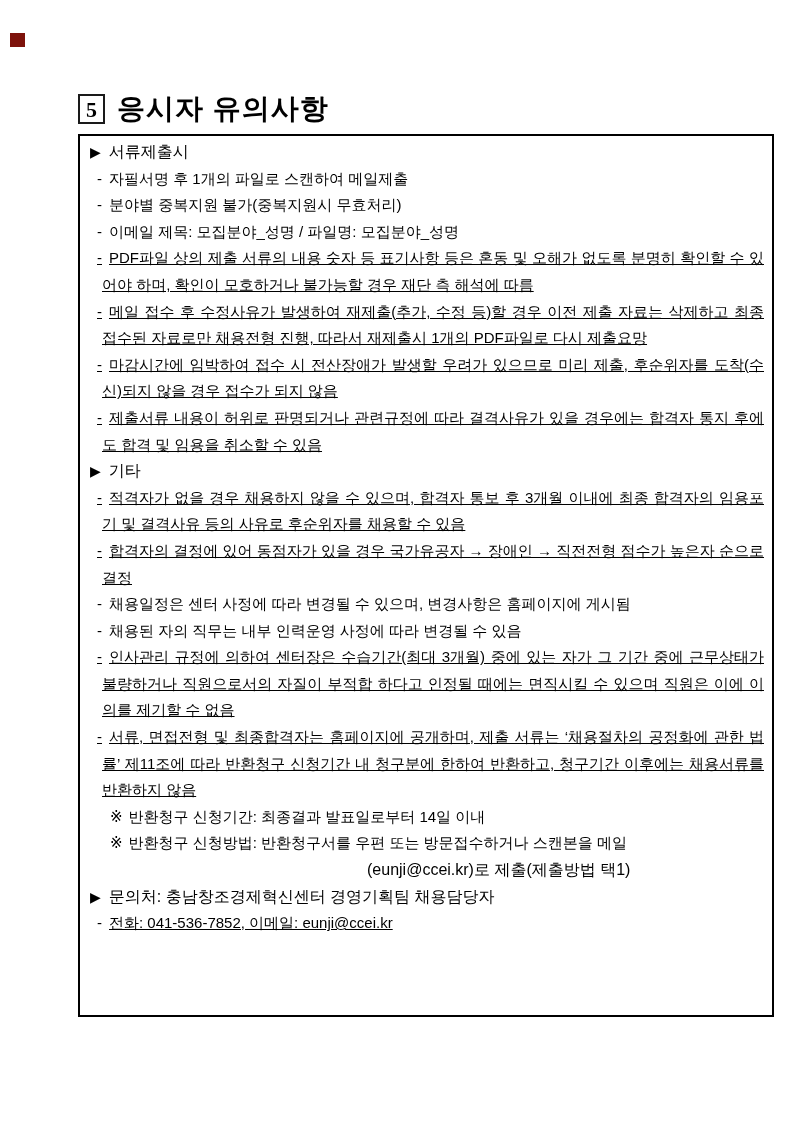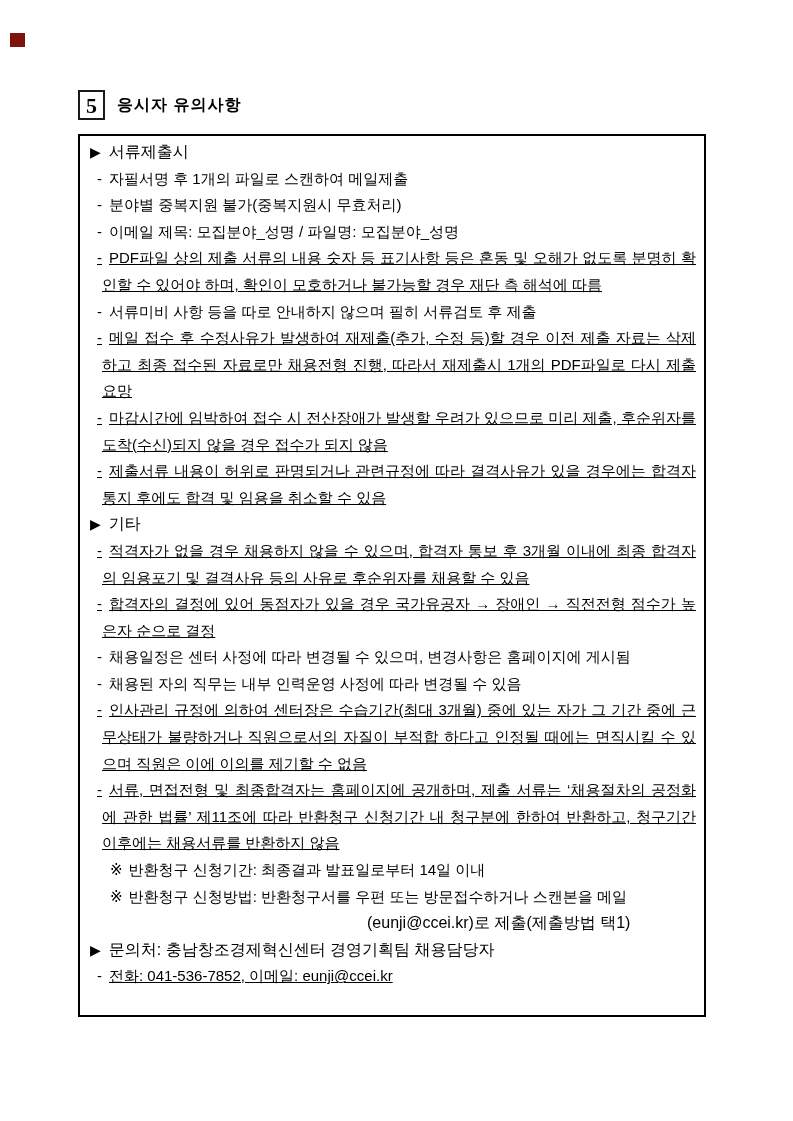--- a/index.html
+++ b/index.html
@@ -23,27 +23,27 @@
   .title-num {
     display: inline-block;
     border: 2px solid #1a1a1a;
     font-weight: bold;
     font-size: 22px; line-height: 25px;
     padding: 1px 6px 0 6px;
     font-family: "Liberation Serif", "DejaVu Serif", serif;
   }
   .title-text {
     font-weight: 800;
-    font-size: 16px;
+    font-size: 28px;
     letter-spacing: 1px;
     text-align: right;
   }
   .notice-box {
     position: absolute; left: 78px; top: 134px;
-    width: 628px; height: 883px;
+    width: 696px; height: 883px;
     border: 2px solid #000;
     box-sizing: border-box;
     padding: 3px 8px 0 10px;
     overflow: hidden;
   }
   .row {
     font-size: 15px;
     line-height: 26.6px;
     word-break: break-all;
   }
@@ -68,21 +68,20 @@
     <span class="title-num">5</span>
     <span class="title-text">응시자 유의사항</span>
   </div>
 
   <div class="notice-box" id="notice-box">
       <div class="row sec"><span class="marker">▶</span><span class="txt">서류제출시</span></div>
       <div class="row dash"><span class="marker">-</span><span class="txt">자필서명 후 1개의 파일로 스캔하여 메일제출</span></div>
       <div class="row dash"><span class="marker">-</span><span class="txt">분야별 중복지원 불가(중복지원시 무효처리)</span></div>
       <div class="row dash"><span class="marker">-</span><span class="txt">이메일 제목: 모집분야_성명 / 파일명: 모집분야_성명</span></div>
       <div class="row dash justify"><span class="marker">-</span><span class="txt">PDF파일 상의 제출 서류의 내용 숫자 등 표기사항 등은 혼동 및 오해가 없도록 분명히 확인할 수 있어야 하며, 확인이 모호하거나 불가능할 경우 재단 측 해석에 따름</span></div>
-      <div class="row dash"><span class="marker">-</span><span class="txt">서류미비 사항 등을 따로 안내하지 않으며 필히 서류검토 후 제출</span></div>
       <div class="row dash justify"><span class="marker">-</span><span class="txt">메일 접수 후 수정사유가 발생하여 재제출(추가, 수정 등)할 경우 이전 제출 자료는 삭제하고 최종 접수된 자료로만 채용전형 진행, 따라서 재제출시 1개의 PDF파일로 다시 제출요망</span></div>
       <div class="row dash justify"><span class="marker">-</span><span class="txt">마감시간에 임박하여 접수 시 전산장애가 발생할 우려가 있으므로 미리 제출, 후순위자를 도착(수신)되지 않을 경우 접수가 되지 않음</span></div>
       <div class="row dash justify"><span class="marker">-</span><span class="txt">제출서류 내용이 허위로 판명되거나 관련규정에 따라 결격사유가 있을 경우에는 합격자 통지 후에도 합격 및 임용을 취소할 수 있음</span></div>
       <div class="row sec"><span class="marker">▶</span><span class="txt">기타</span></div>
       <div class="row dash justify"><span class="marker">-</span><span class="txt">적격자가 없을 경우 채용하지 않을 수 있으며, 합격자 통보 후 3개월 이내에 최종 합격자의 임용포기 및 결격사유 등의 사유로 후순위자를 채용할 수 있음</span></div>
       <div class="row dash justify"><span class="marker">-</span><span class="txt">합격자의 결정에 있어 동점자가 있을 경우 국가유공자 → 장애인 → 직전전형 점수가 높은자 순으로 결정</span></div>
       <div class="row dash"><span class="marker">-</span><span class="txt">채용일정은 센터 사정에 따라 변경될 수 있으며, 변경사항은 홈페이지에 게시됨</span></div>
       <div class="row dash"><span class="marker">-</span><span class="txt">채용된 자의 직무는 내부 인력운영 사정에 따라 변경될 수 있음</span></div>
       <div class="row dash justify"><span class="marker">-</span><span class="txt">인사관리 규정에 의하여 센터장은 수습기간(최대 3개월) 중에 있는 자가 그 기간 중에 근무상태가 불량하거나 직원으로서의 자질이 부적합 하다고 인정될 때에는 면직시킬 수 있으며 직원은 이에 이의를 제기할 수 없음</span></div>
       <div class="row dash justify"><span class="marker">-</span><span class="txt">서류, 면접전형 및 최종합격자는 홈페이지에 공개하며, 제출 서류는 ‘채용절차의 공정화에 관한 법률’ 제11조에 따라 반환청구 신청기간 내 청구분에 한하여 반환하고, 청구기간 이후에는 채용서류를 반환하지 않음</span></div>

